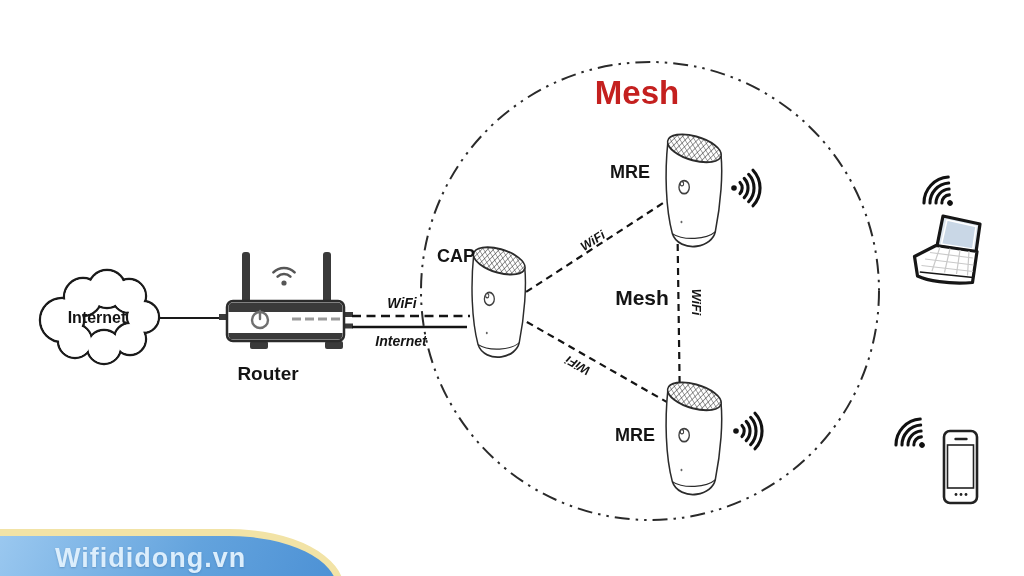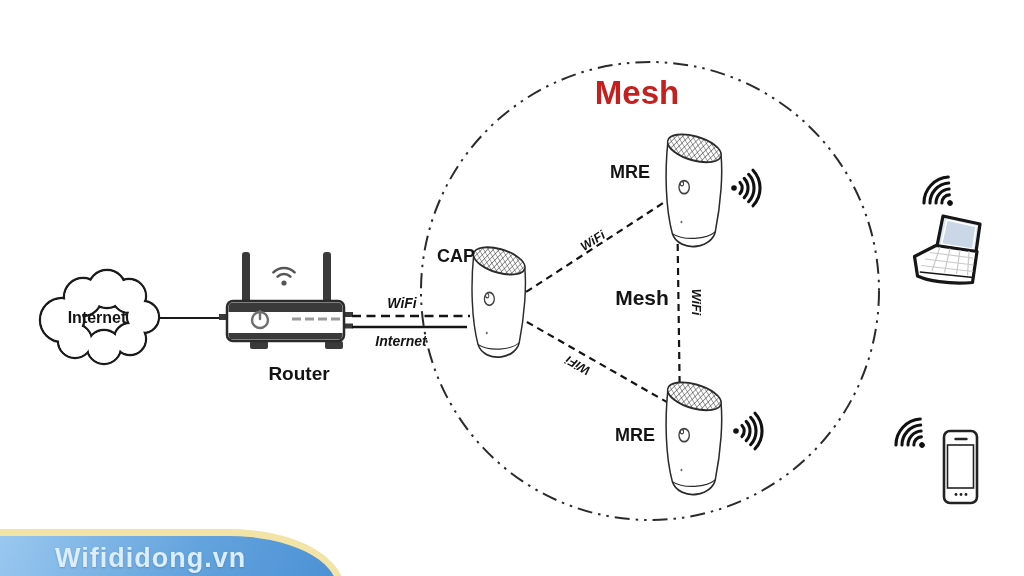--- a/index.html
+++ b/index.html
@@ -159,21 +159,21 @@
       <rect x="944" y="431" width="33" height="72" rx="6" fill="#fff" stroke="#222" stroke-width="2.6"></rect>
       <path d="M 955.5 439 H 966.5" stroke="#222" stroke-width="2.4" stroke-linecap="round"></path>
       <rect x="947.5" y="445" width="26" height="43" fill="#fff" stroke="#222" stroke-width="1.6"></rect>
       <circle cx="956" cy="494.5" r="1.4" fill="#222"></circle>
       <circle cx="961" cy="494.5" r="1.4" fill="#222"></circle>
       <circle cx="966" cy="494.5" r="1.4" fill="#222"></circle>
     </g>
   </svg>
 
   <div class="lbl b node-lg" style="left:97px; top:318px; font-size:16px;">Internet</div>
-  <div class="lbl b" style="left:299px; top:373px; font-size:19px;">Router</div>
+  <div class="lbl b" style="left:268px; top:373px; font-size:19px;">Router</div>
   <div class="lbl it link-lbl" style="left:402px; top:303px;">WiFi</div>
   <div class="lbl it link-lbl" style="left:401px; top:341px;">Internet</div>
 
   <div class="lbl mesh-title" style="left:637px; top:92px;">Mesh</div>
   <div class="lbl b" style="left:456px; top:256px; font-size:18px;">CAP</div>
   <div class="lbl b node-md" style="left:630px; top:172px;">MRE</div>
   <div class="lbl b node-md" style="left:635px; top:435px;">MRE</div>
   <div class="lbl b" style="left:642px; top:297px; font-size:21px;">Mesh</div>
 
   <div class="lbl it link-sm rot-up" style="left:593px; top:241px;">WiFi</div>

